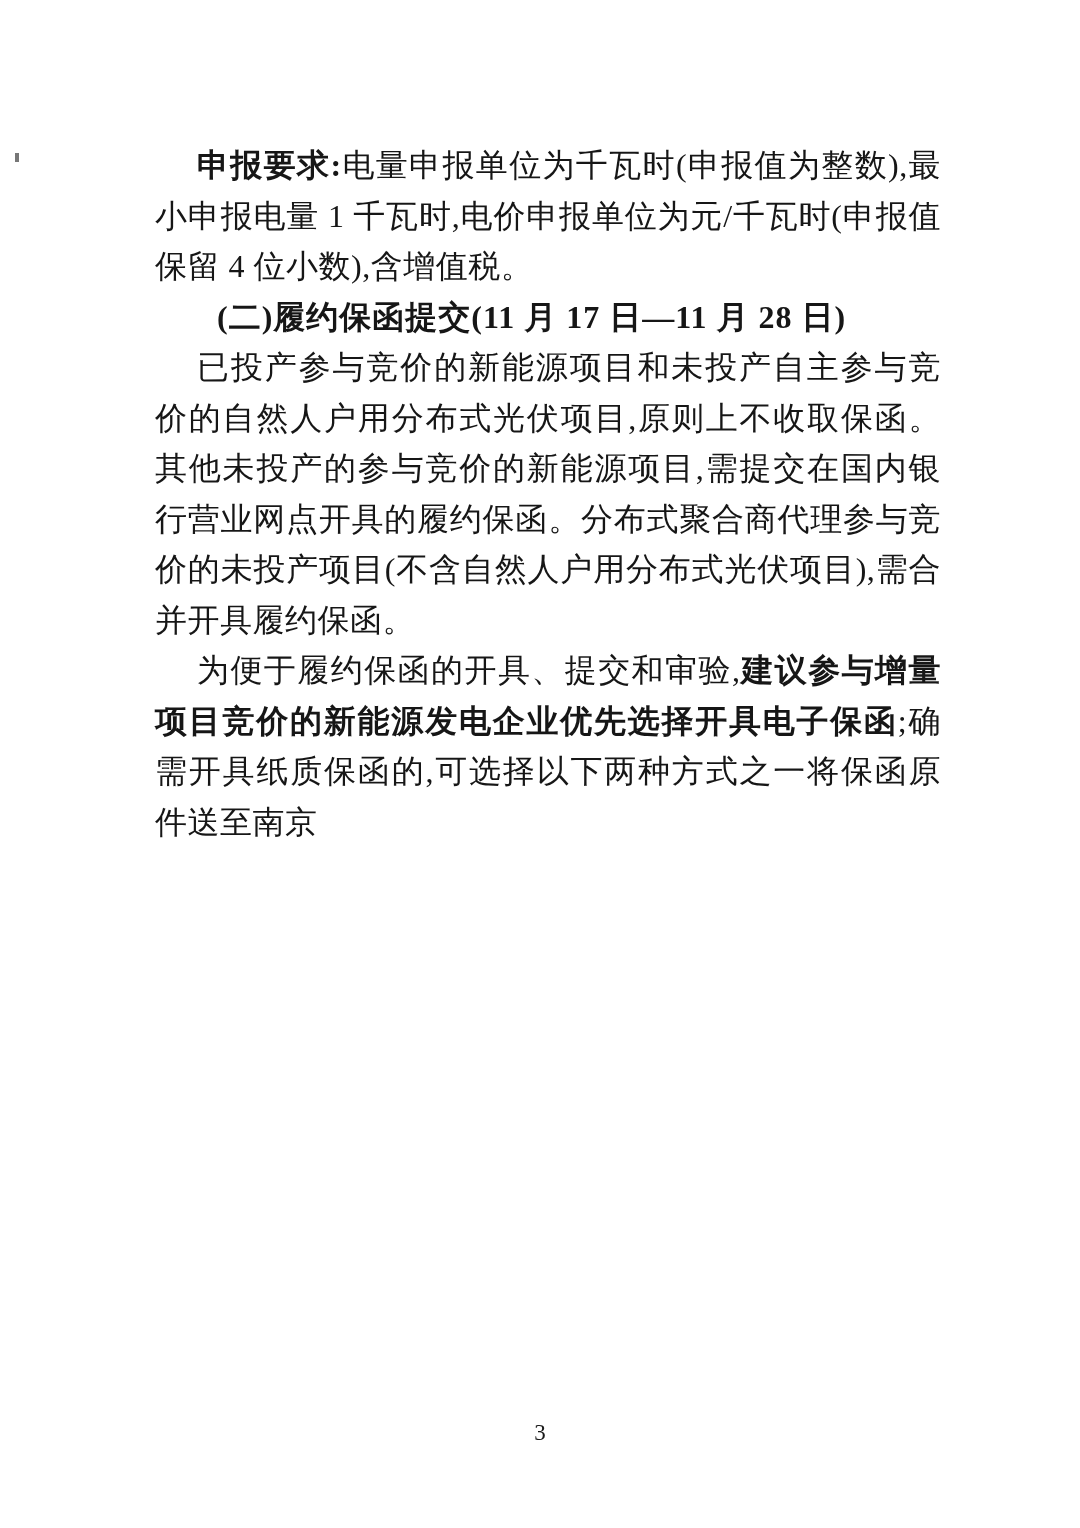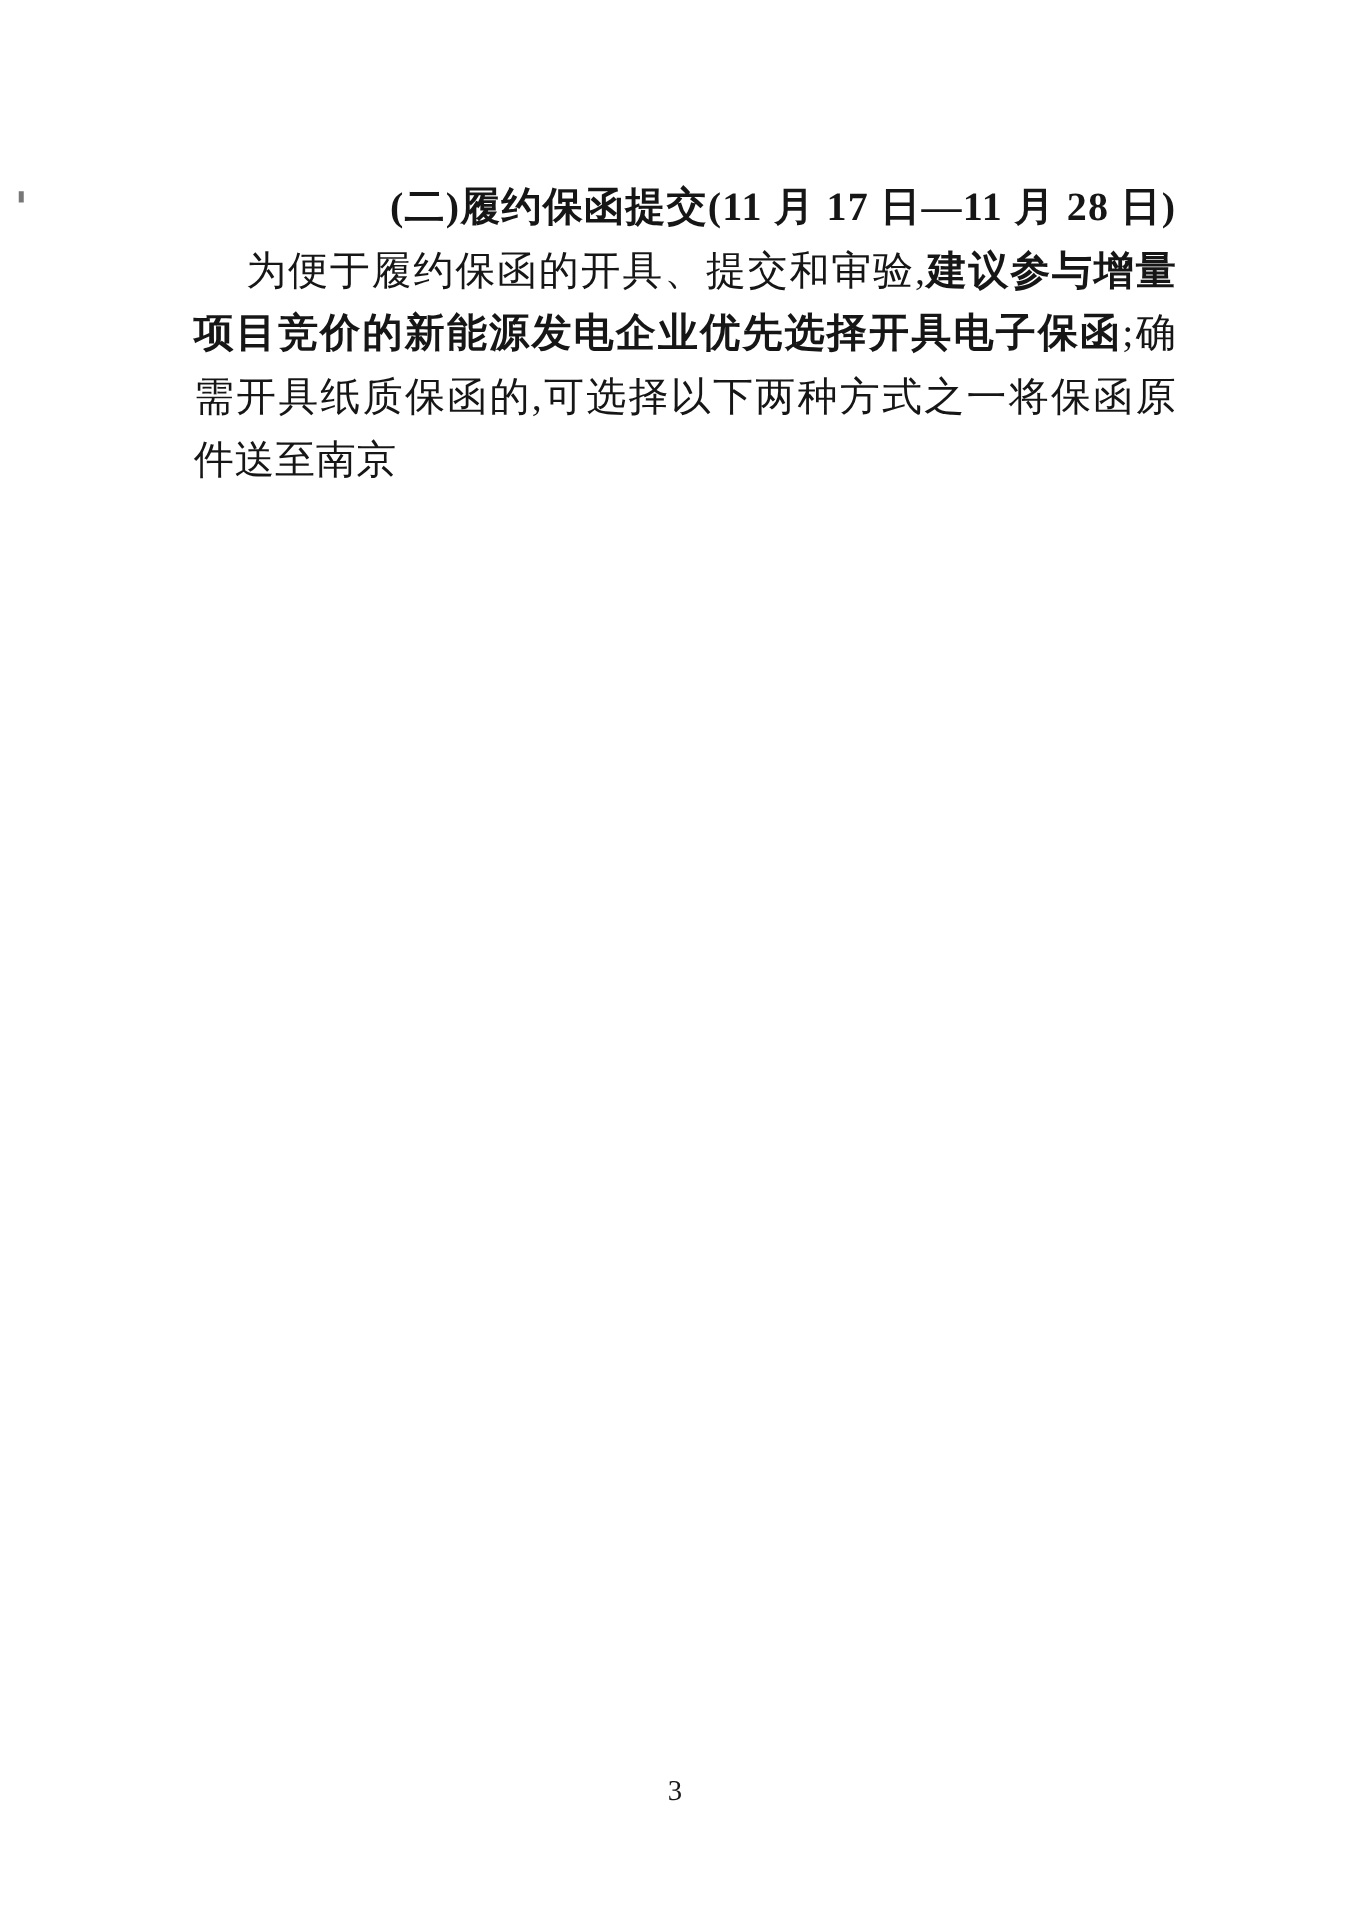--- a/index.html
+++ b/index.html
@@ -27,21 +27,21 @@
   }
   .doc-body p {
     text-align: justify;
     text-justify: inter-ideograph;
     margin: 0;
   }
   .doc-body p.body { text-indent: 42px; }
   .doc-body p.heading {
     text-indent: 62px;
     font-weight: bold;
-    text-align: right;
+    text-align: left;
     letter-spacing: 1px;
   }
   .bold { font-weight: bold; }
   .page-number {
     position: absolute;
     left: 0;
     right: 0;
     top: 1420px;
     text-align: center;
     font-size: 23px;
@@ -57,17 +57,19 @@
     background: #555;
     opacity: 0.8;
   }
 </style>
 </head>
 <body>
 
 <div class="page">
   <div class="scan-artifact"></div>
   <div class="doc-body">
+      <p class="body"><span class="bold">申报要求:</span><span>电量申报单位为千瓦时(申报值为整数),最小申报电量 1 千瓦时,电价申报单位为元/千瓦时(申报值保留 4 位小数),含增值税。</span></p>
       <p class="heading"><span class="bold">(二)履约保函提交(11 月 17 日—11 月 28 日)</span></p>
+      <p class="body"><span>已投产参与竞价的新能源项目和未投产自主参与竞价的自然人户用分布式光伏项目,原则上不收取保函。其他未投产的参与竞价的新能源项目,需提交在国内银行营业网点开具的履约保函。分布式聚合商代理参与竞价的未投产项目(不含自然人户用分布式光伏项目),需合并开具履约保函。</span></p>
       <p class="body"><span>为便于履约保函的开具、提交和审验,</span><span class="bold">建议参与增量项目竞价的新能源发电企业优先选择开具电子保函</span><span>;确需开具纸质保函的,可选择以下两种方式之一将保函原件送至南京</span></p>
     </div>
   <div class="page-number">3</div>
 </div>
 
 </body></html>

